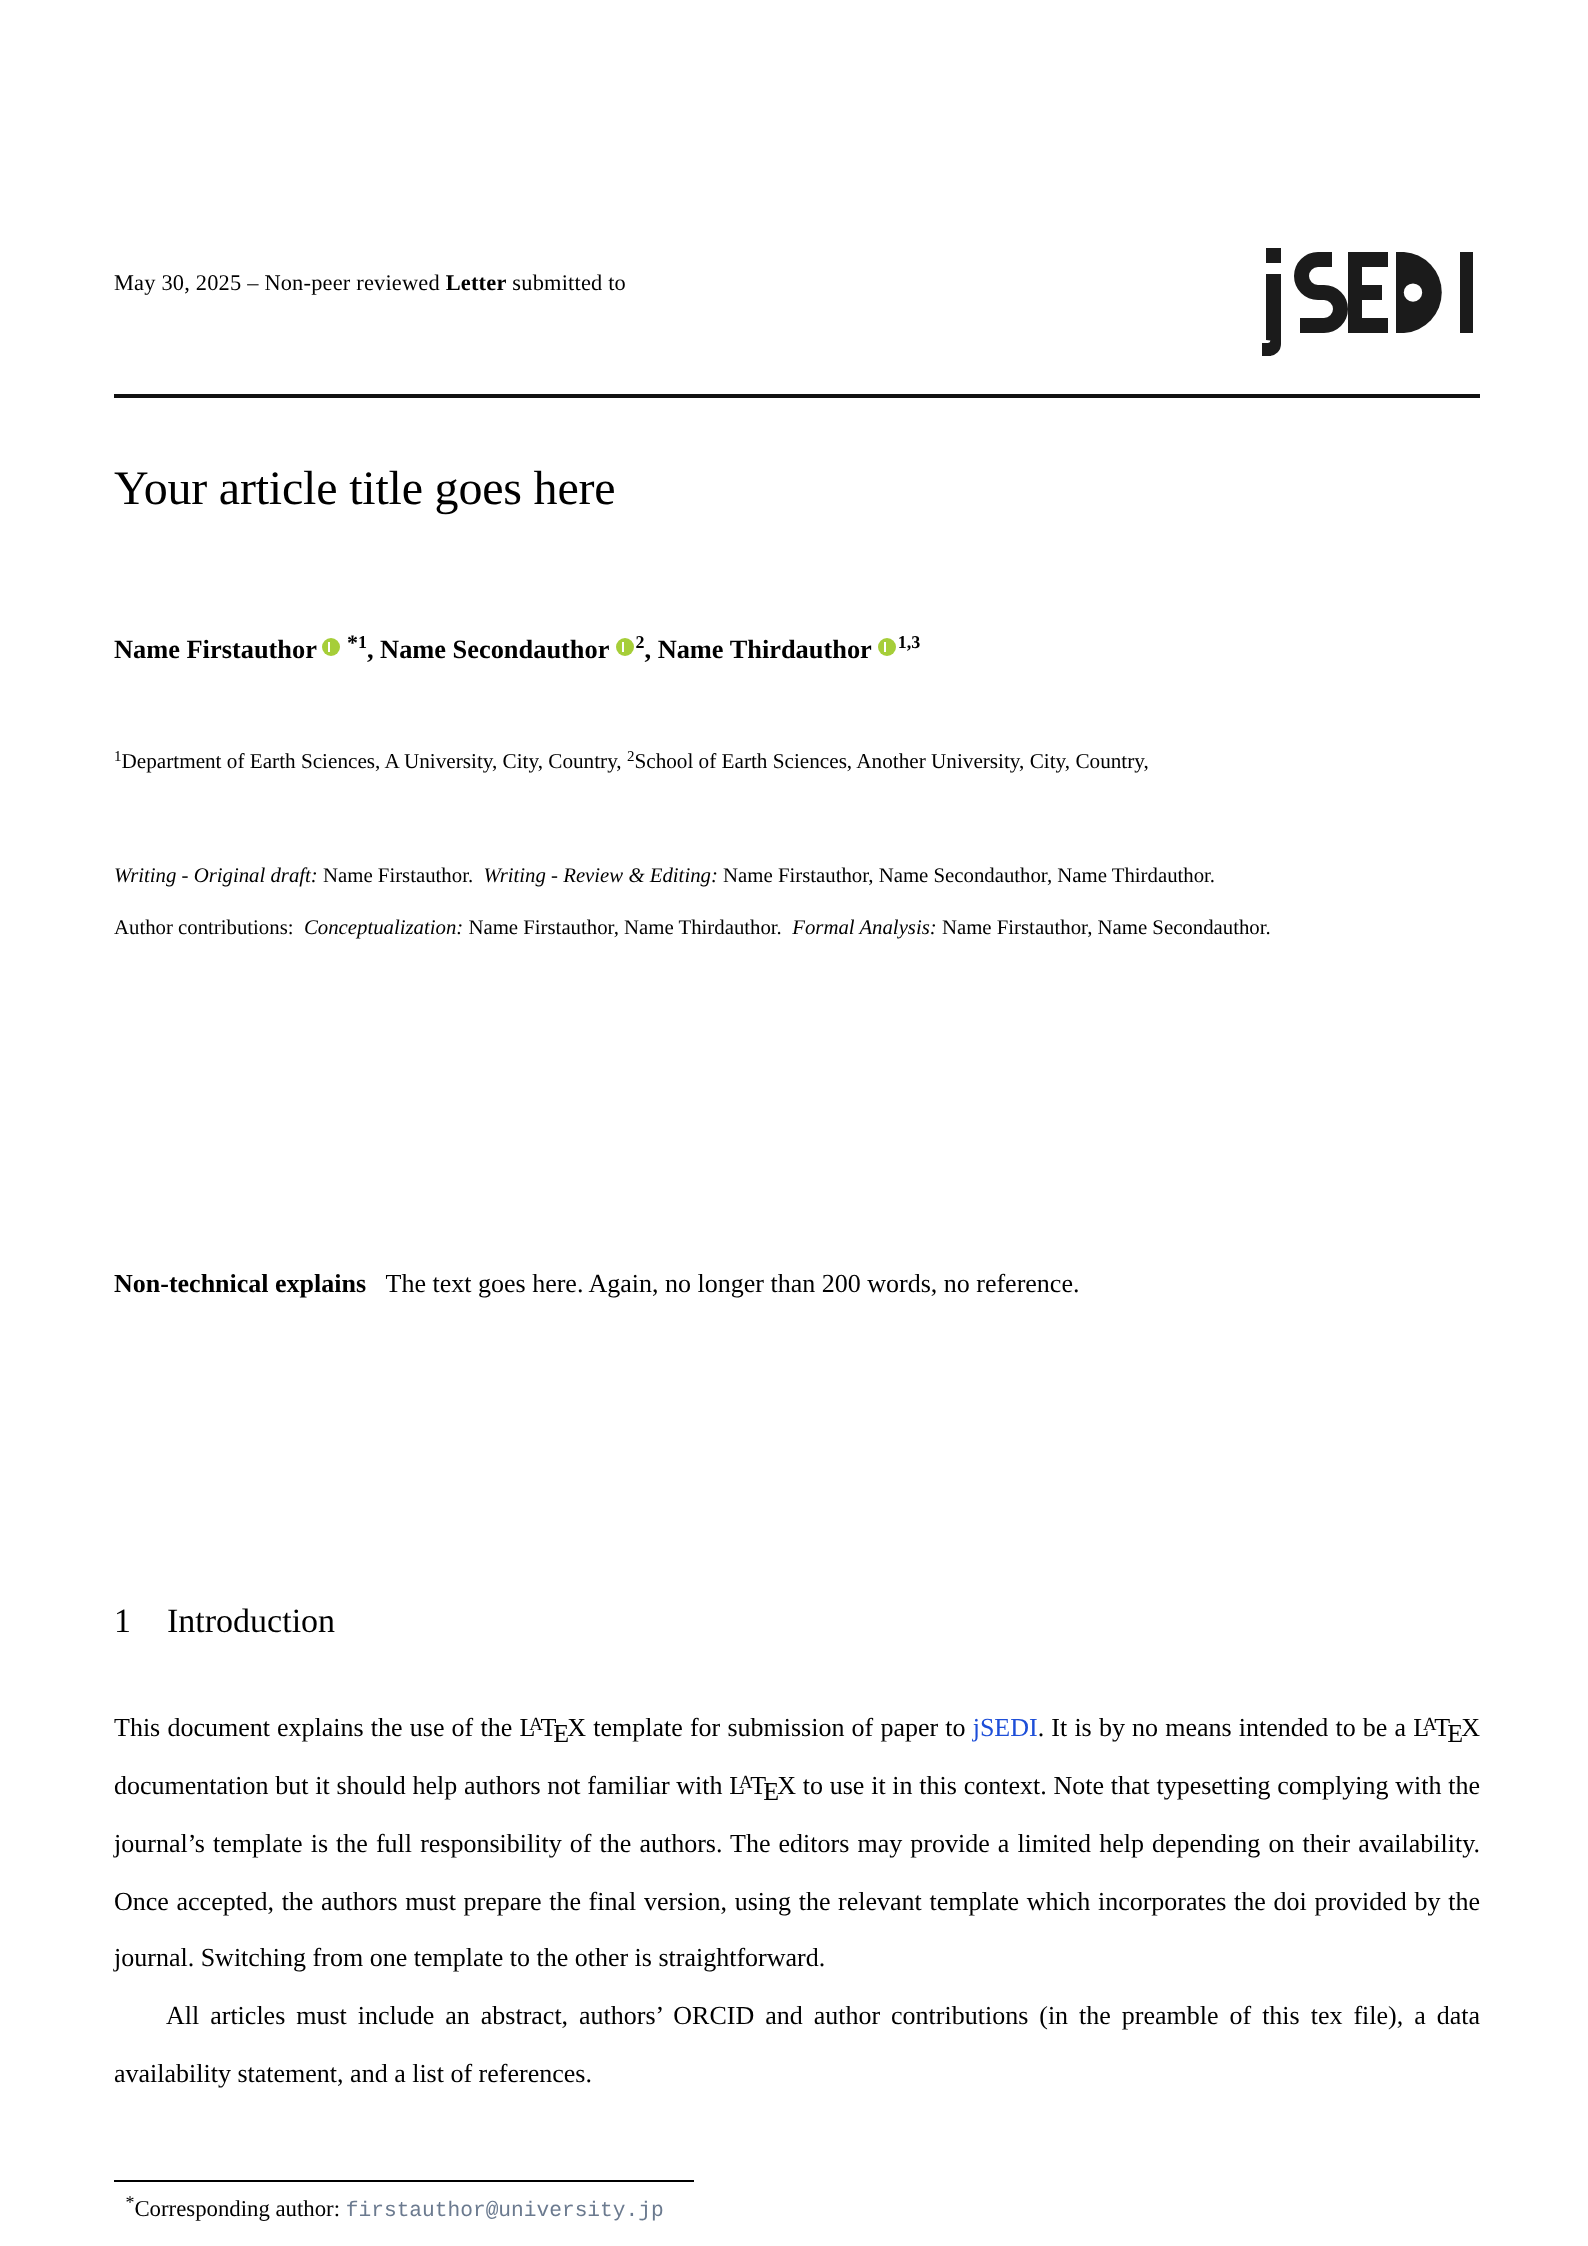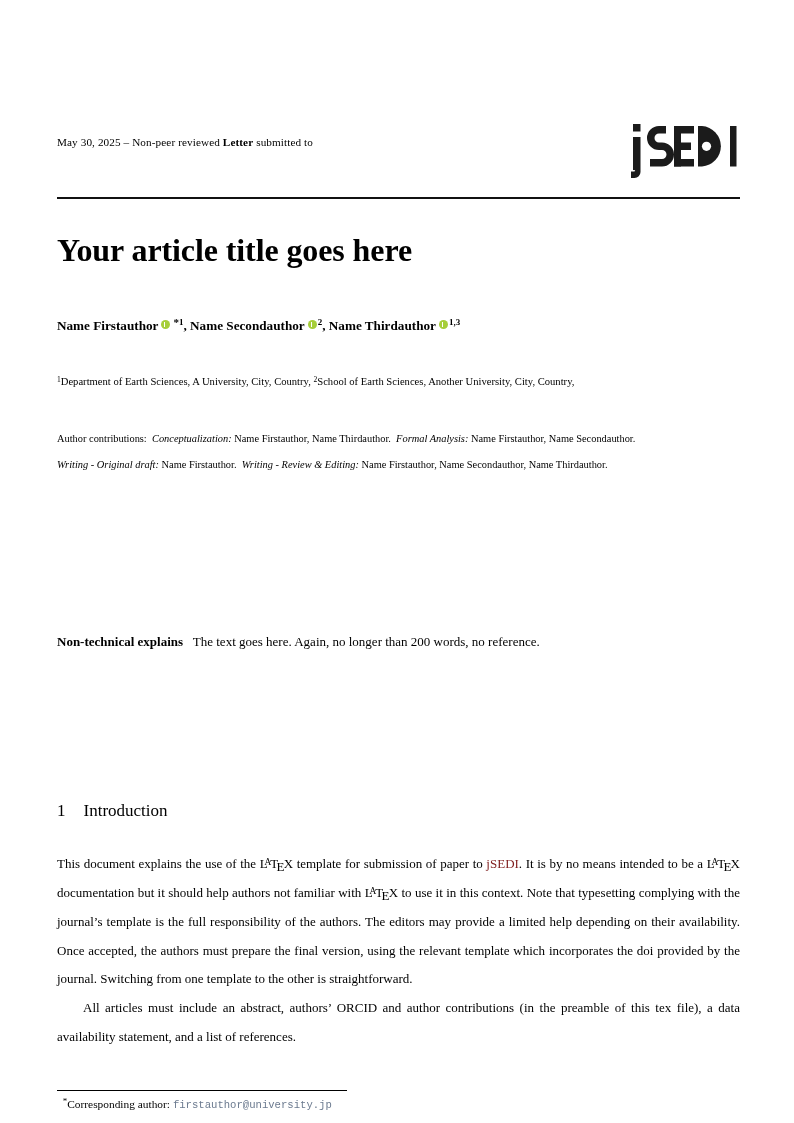--- a/index.html
+++ b/index.html
@@ -57,22 +57,22 @@
     height: 0;
     border-top: 2.2px solid #111111;
   }
 
   
   .title {
     position: absolute;
     left: 57px;
     top: 190px;
     width: 683px;
-    font-size: 32px;
-    font-weight: bold;
+    font-size: 24px;
+    font-weight: normal;
     line-height: 1.15;
     letter-spacing: -0.1px;
   }
 
   
   .authors {
     position: absolute;
     left: 57px;
     top: 274px;
     width: 700px;
@@ -173,21 +173,21 @@
     position: absolute;
     left: 57px;
     top: 808px;
     width: 683px;
     font-size: 13px;
     line-height: 2.22;
     text-align: justify;
   }
   .body-text p { margin: 0; }
   .body-text p.indent { text-indent: 26px; }
-  .link { color: #7f1d1d; font-family: Liberation Serif, serif; }
+  .link { color: #1d4ed8; font-family: Liberation Serif, serif; }
 
   
   .latex { white-space: nowrap; letter-spacing: 0; }
   .latex .a {
     font-size: 0.72em;
     position: relative;
     top: -0.33em;
     margin-left: -0.33em;
     margin-right: -0.12em;
   }
@@ -273,32 +273,32 @@
   <div class="authors">
     <span><span>Name  Firstauthor</span><span class="orcid"></span><span class="sup-star">*</span><span class="sup">1</span></span><span>, </span><span><span>Name Secondauthor</span><span class="orcid"></span><span class="sup">2</span></span><span>, </span><span><span>Name Thirdauthor</span><span class="orcid"></span><span class="sup">1,3</span></span>
   </div>
 
   <div class="affil">
     <div><sup>1</sup><span>Department of Earth Sciences, A University, City, Country, </span><sup>2</sup><span>School of Earth Sciences, Another University, City, Country,</span></div>
   </div>
 
   <div class="contrib">
     <div>
+      <i>Writing - Original draft:</i>
+      <span>Name Firstauthor.</span>&nbsp;
+      <i>Writing - Review &amp; Editing:</i>
+      <span>Name Firstauthor, Name Secondauthor, Name Thirdauthor.</span>
+    </div>
+    <div>
       <span>Author contributions:</span>&nbsp;
       <i>Conceptualization:</i>
       <span>Name Firstauthor, Name Thirdauthor.</span>&nbsp;
       <i>Formal Analysis:</i>
       <span>Name Firstauthor, Name Secondauthor.</span>
     </div>
-    <div>
-      <i>Writing - Original draft:</i>
-      <span>Name Firstauthor.</span>&nbsp;
-      <i>Writing - Review &amp; Editing:</i>
-      <span>Name Firstauthor, Name Secondauthor, Name Thirdauthor.</span>
-    </div>
   </div>
 
 
   <div class="nontech">
     <span class="lead">Non-technical explains</span>&nbsp;&nbsp;&nbsp;<span>The text goes here.  Again, no longer than 200 words, no reference.</span>
   </div>
 
   <div class="section-head">
     <span class="num">1</span><span>Introduction</span>
   </div>

